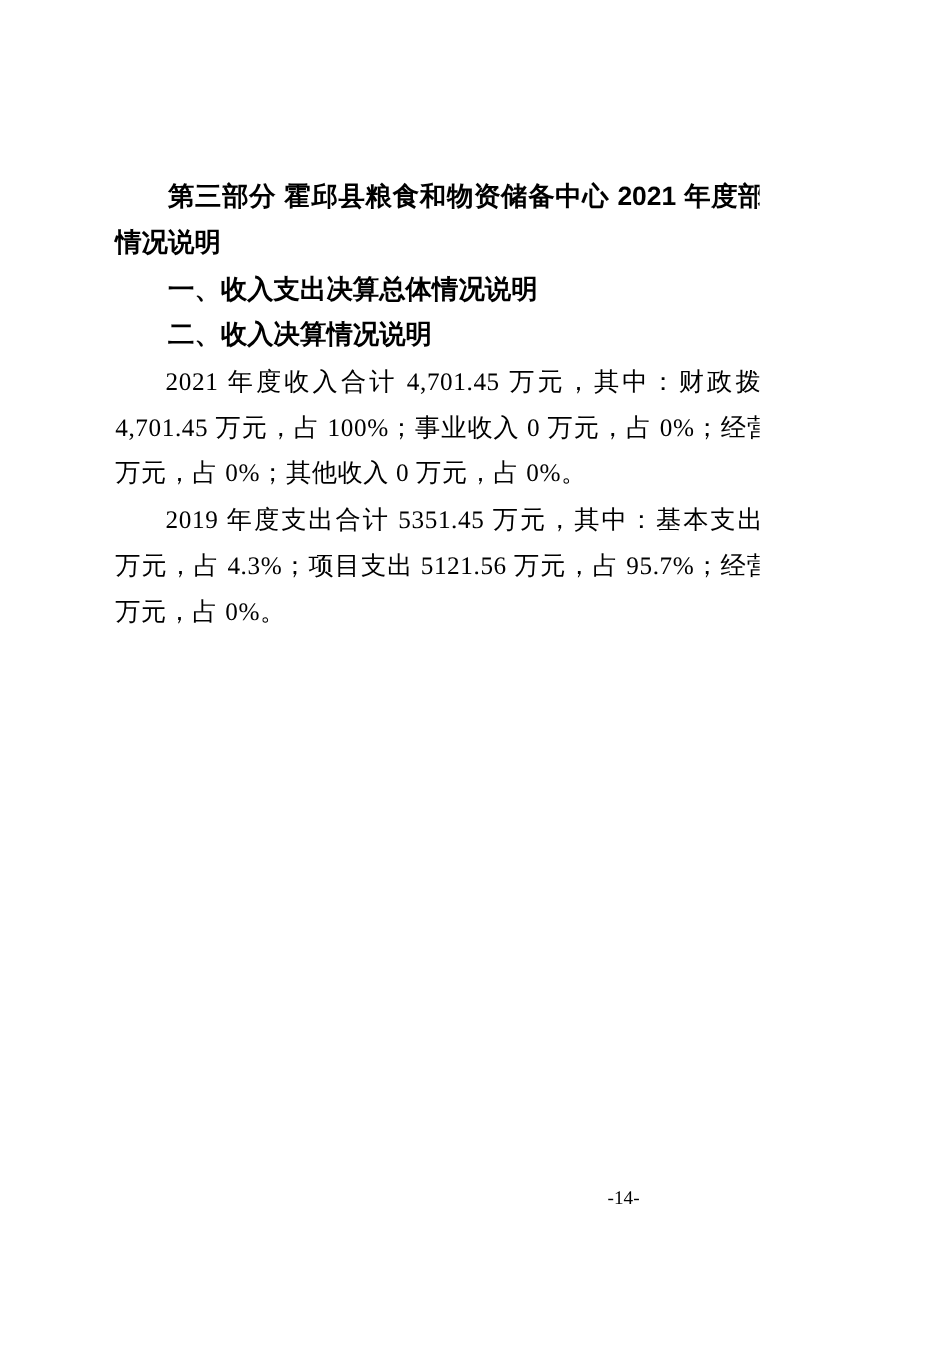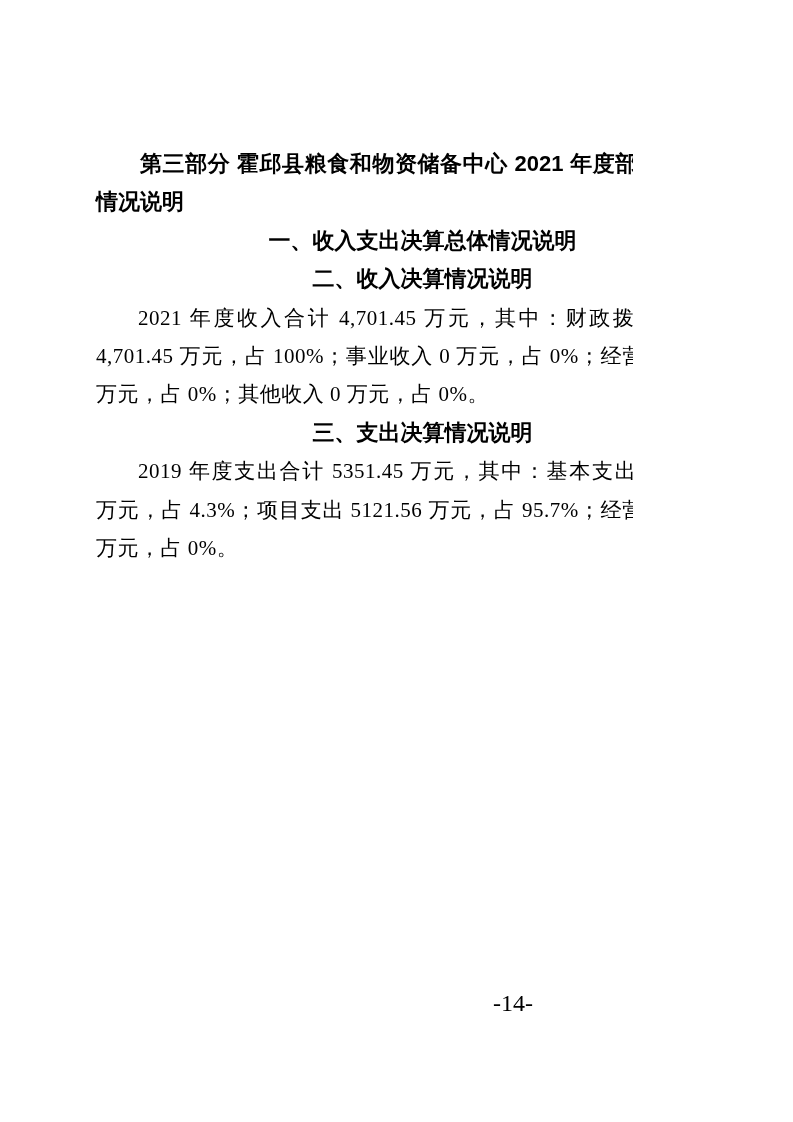--- a/index.html
+++ b/index.html
@@ -29,54 +29,52 @@
     color: #000000;
   }
   .heading {
     font-family: "Liberation Sans", "DejaVu Sans", sans-serif;
     font-weight: bold;
     font-size: 22px;
     line-height: 38.4px;
     text-indent: 2em;
     color: #000000;
     white-space: nowrap;
-    text-align: center;
   }
   .body-para {
     font-family: "Liberation Serif", "DejaVu Serif", serif;
     font-size: 21px;
     line-height: 38.4px;
     text-align: justify;
     text-justify: inter-character;
     text-indent: 2em;
     letter-spacing: 0.5px;
     color: #000000;
   }
   .page-number {
     position: absolute;
     top: 990px;
     right: 100px;
     font-family: "Liberation Serif", "DejaVu Serif", serif;
-    font-size: 24px;
+    font-size: 16px;
     color: #000000;
   }
 </style>
 </head>
 <body>
 
 <div class="page">
   <div class="content">
 
     <p class="doc-title">第三部分 霍邱县粮食和物资储备中心 2021 年度部门决算情况说明</p>
 
     <p class="heading">一、收入支出决算总体情况说明</p>
 
     <p class="heading">二、收入决算情况说明</p>
     <p class="body-para">2021 年度收入合计 4,701.45 万元，其中：财政拨款收入 4,701.45 万元，占 100%；事业收入 0 万元，占 0%；经营收入 0 万元，占 0%；其他收入 0 万元，占 0%。</p>
 
-    <p class="heading">三、支出决算情况说明</p>
     <p class="body-para">2019 年度支出合计 5351.45 万元，其中：基本支出 229.88 万元，占 4.3%；项目支出 5121.56 万元，占 95.7%；经营支出 0 万元，占 0%。</p>
 
 
   </div>
 
   <div class="page-number">-14-</div>
 </div>
 
 </body></html>

